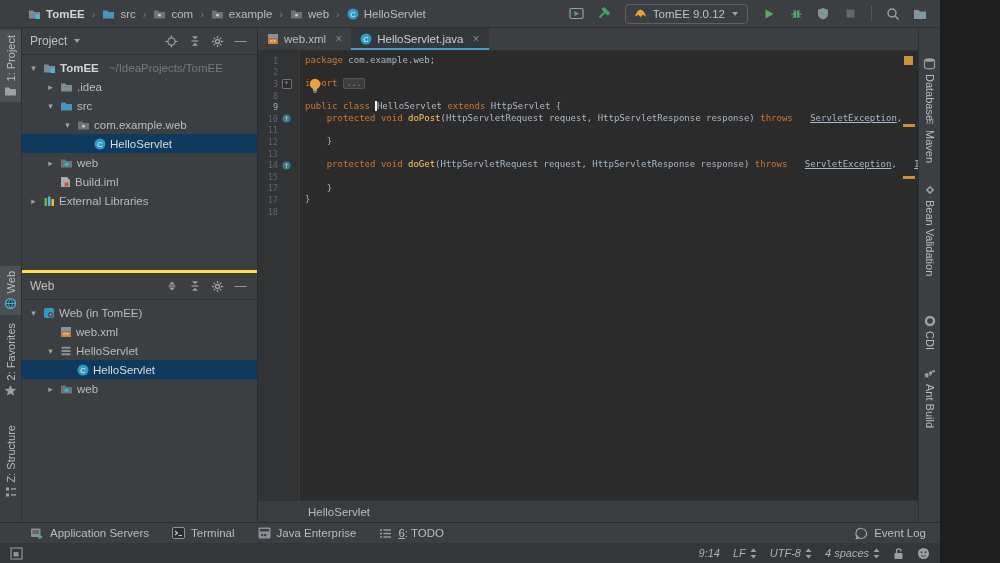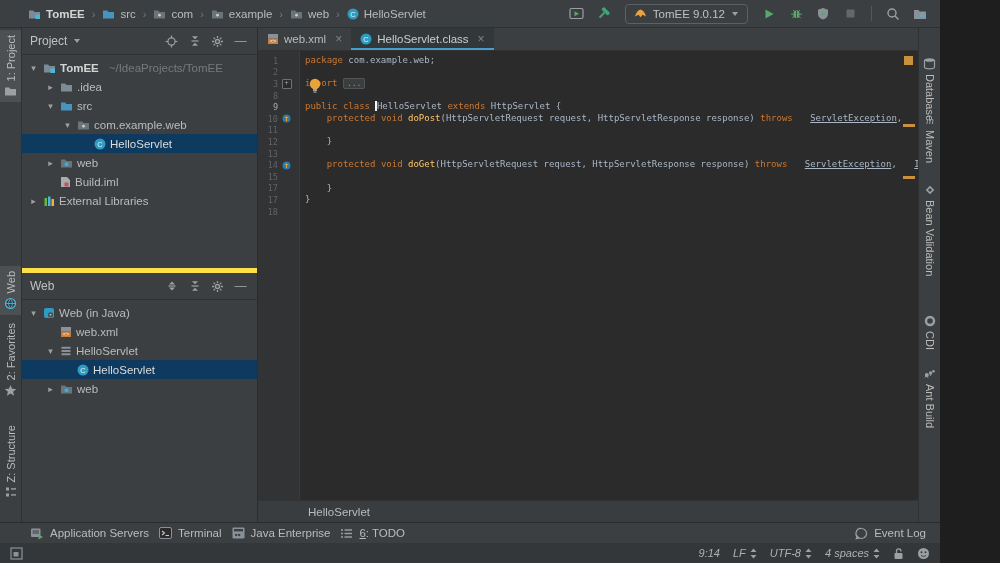--- a/index.html
+++ b/index.html
@@ -24,21 +24,21 @@
   .right-stripe{position:absolute;top:28px;right:0;bottom:41px;width:22px;background:#3C3F41;border-left:1px solid #2E3133;box-sizing:border-box;}
   .vtab-left{position:absolute;left:0;width:21px;display:flex;flex-direction:column;align-items:center;gap:4px;padding:5px 0;}
   .vtab-left.active{background:#4C5053;}
   .vlabel-l{writing-mode:vertical-rl;transform:rotate(180deg);font-size:11px;color:#BBB;white-space:nowrap;}
   .vtab-right{position:absolute;left:0;width:21px;display:flex;flex-direction:column;align-items:center;gap:4px;padding:4px 0;}
   .vlabel-r{writing-mode:vertical-rl;font-size:11px;color:#BBB;white-space:nowrap;}
   
   .left-panels{position:absolute;top:28px;left:22px;width:236px;bottom:41px;display:flex;flex-direction:column;
     border-right:1px solid #2A2C2E;box-sizing:border-box;background:#3C3F41;}
   .panel{display:flex;flex-direction:column;overflow:hidden;}
-  .project-panel{height:245px;border-bottom:5px solid #fde047;box-sizing:border-box;justify-content:center;}
+  .project-panel{height:245px;border-bottom:3px solid #fde047;box-sizing:border-box;justify-content:center;}
   .web-panel{flex:1;}
   .panel-header{height:26px;flex:none;border-bottom:1px solid #323232;display:flex;align-items:center;gap:6px;
     padding:0 8px;font-size:12px;color:#C0C0C0;}
   .spacer{flex:1;}
   .hbtn{width:17px;display:flex;justify-content:center;align-items:center;color:#9DA0A3;font-size:12px;line-height:1;}
   .tree{padding-top:3px;overflow:hidden;flex:1;}
   .tree-row{height:19px;display:flex;align-items:center;gap:4px;font-size:11.5px;color:#BBB;white-space:nowrap;cursor:default;}
   .tree-row.selected{background:#0D3A5E;color:#DCDCDC;}
   .arrow{width:11px;text-align:center;color:#9DA0A3;font-size:9px;flex:none;}
   .tsuffix{color:#787878;margin-left:6px;}
@@ -67,21 +67,21 @@
   .caret{display:inline-block;width:1.5px;height:10px;background:#F5F5F5;vertical-align:text-bottom;}
   .bulb{position:absolute;left:50px;top:27px;}
   .stripe-sq{position:absolute;right:5px;top:5px;width:9px;height:9px;background:#C9913C;}
   .stripe-dash{position:absolute;right:3px;width:12px;height:3px;background:#C9913C;}
   .d1{top:73px;}.d2{top:125px;}
   .ed-breadcrumb{height:21px;flex:none;background:#3A3D3F;border-top:1px solid #313335;display:flex;align-items:center;
     padding-left:50px;font-size:11.5px;color:#BBB;}
   
   .toolwin-bar{position:absolute;left:0;right:0;bottom:20px;height:21px;background:#3C3F41;border-top:1px solid #2B2B2B;
     display:flex;align-items:center;padding:0 14px;font-size:11.5px;color:#BBB;box-sizing:border-box;}
-  .bb-left{display:flex;align-items:center;gap:10px;margin-left:16px;}
+  .bb-left{display:flex;align-items:center;gap:23px;margin-left:16px;}
   .bb-item{display:flex;align-items:center;gap:6px;cursor:default;}
   .bb-right{margin-left:auto;display:flex;align-items:center;gap:6px;cursor:default;}
   .status-bar{position:absolute;left:0;right:0;bottom:0;height:20px;background:#343739;display:flex;align-items:center;
     padding:0 10px;font-size:11px;color:#B0B0B0;box-sizing:border-box;}
   .sb-right{margin-left:auto;display:flex;align-items:center;gap:13px;font-style:italic;}
   .sb-item{display:flex;align-items:center;gap:4px;cursor:default;}
 </style>
 </head>
 <body>
 
@@ -399,21 +399,21 @@
       <div class="tree" id="web-tree">
           <div class="tree-row" style="padding-left:6px">
             <span class="arrow">▾</span>
             <span class="ic">
               <svg width="12" height="12">
                 <rect x="1" y="1" width="10" height="10" rx="2" fill="#2E9BC0"></rect>
                 <circle cx="7.5" cy="7.8" r="2.6" fill="#474C4F"></circle>
                 <circle cx="7.5" cy="7.8" r="1" fill="#AEB4B8"></circle>
               </svg>
             </span>
-            <span class="tlabel">Web (in Java)</span>
+            <span class="tlabel">Web (in TomEE)</span>
           </div>
           <div class="tree-row" style="padding-left:23px">
             <span class="arrow"></span>
             <span class="ic">
               <svg width="12" height="12">
                 <rect x="1" y="1" width="10" height="4.6" fill="#8A9199"></rect>
                 <rect x="1" y="5.6" width="10" height="5.4" fill="#C97E3C"></rect>
                 <text x="6" y="9.9" font-size="5.5" text-anchor="middle" fill="#FFF" font-family="Liberation Sans,sans-serif">&lt;&gt;</text>
               </svg>
             </span>
@@ -467,21 +467,21 @@
           <span>web.xml</span>
           <span class="tclose">×</span>
         </div>
         <div class="tab active">
           <span class="ic">
             <svg width="12" height="12">
               <circle cx="6" cy="6" r="5.5" fill="#2E9BC0"></circle>
               <text x="6" y="8.6" font-size="7.5" text-anchor="middle" fill="#EAF5F9" font-family="Liberation Sans,sans-serif">C</text>
             </svg>
           </span>
-          <span>HelloServlet.class</span>
+          <span>HelloServlet.java</span>
           <span class="tclose">×</span>
         </div>
       </div>
     <div class="code-area">
       <div class="gutter" id="gutter">
           <div class="grow">
             <span class="gnum">1</span>
             <span class="gico"></span>
           </div>
           <div class="grow">

